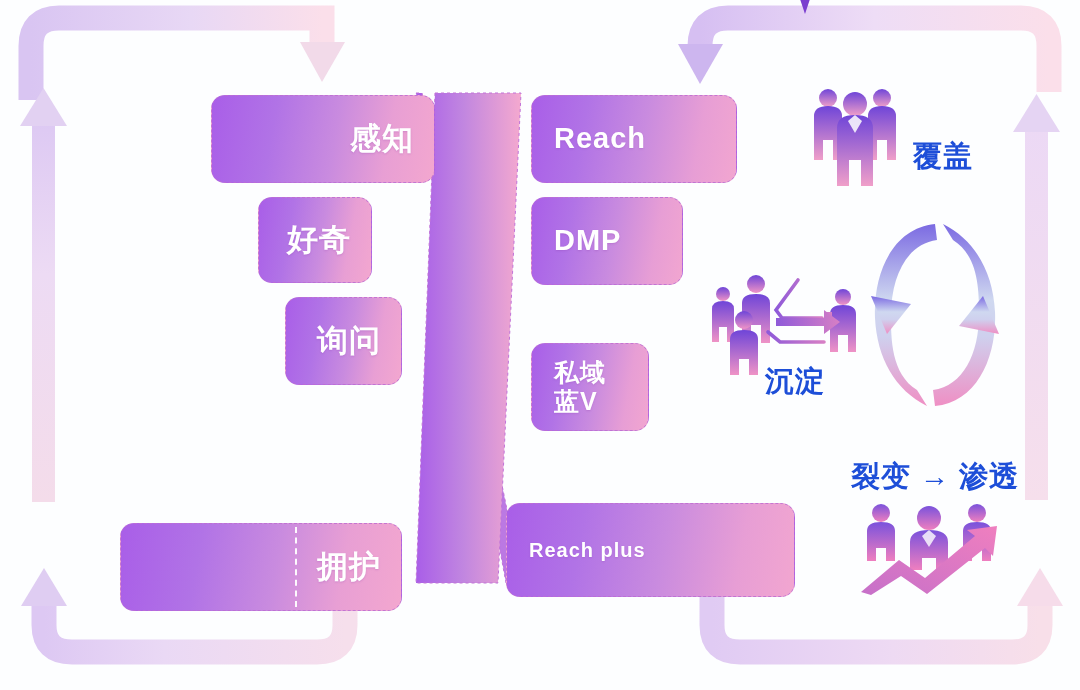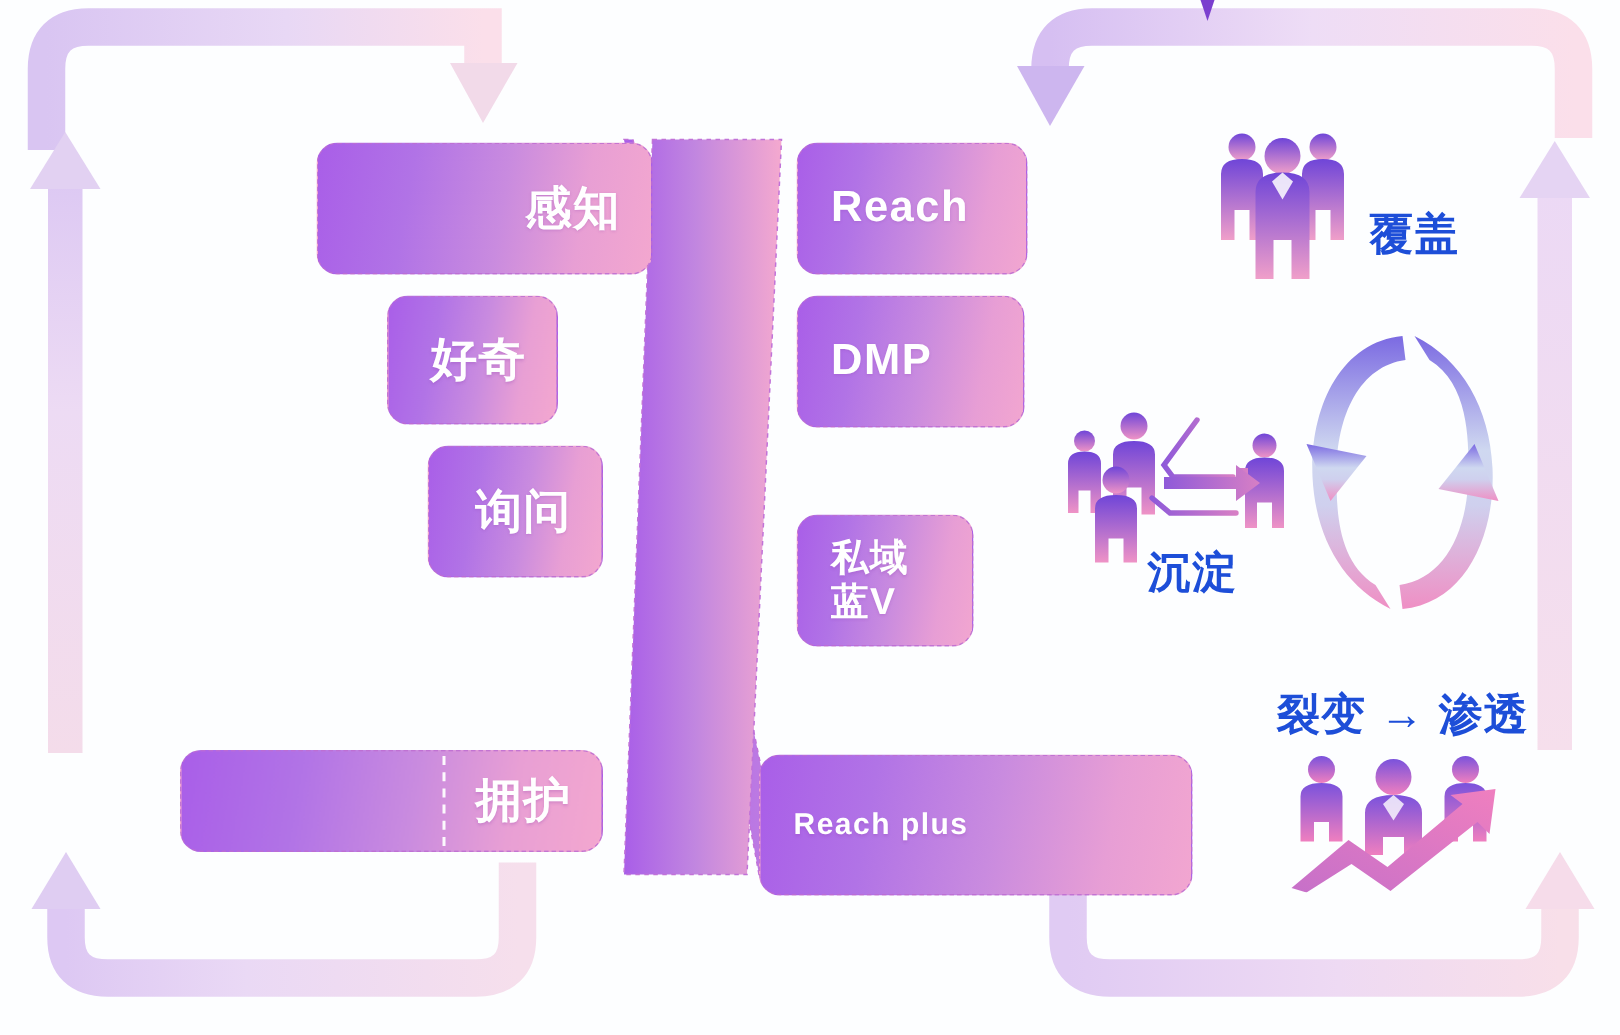--- a/index.html
+++ b/index.html
@@ -157,26 +157,26 @@
 
   <div class="bar bar-left" style="left:258px;top:197px;width:114px;height:86px;font-size:31px;">
     <span class="txt">好奇</span>
   </div>
 
   <div class="bar bar-left" style="left:285px;top:297px;width:117px;height:88px;font-size:31px;">
     <span class="txt">询问</span>
   </div>
 
 
-  <div class="bar bar-left" style="left:120px;top:500px;width:282px;height:68px;font-size:31px;">
+  <div class="bar bar-left" style="left:120px;top:523px;width:282px;height:88px;font-size:31px;">
     <span class="divider" style="left:62%;"></span>
     <span class="txt">拥护</span>
   </div>
 
-  <div class="bar bar-right" style="left:531px;top:95px;width:154px;height:88px;font-size:29px;">
+  <div class="bar bar-right" style="left:531px;top:95px;width:206px;height:88px;font-size:29px;">
     <span class="txt">Reach</span>
   </div>
 
   <div class="bar bar-right" style="left:531px;top:197px;width:152px;height:88px;font-size:29px;">
     <span class="txt">DMP</span>
   </div>
 
   <div class="bar bar-right" style="left:531px;top:299px;width:118px;height:88px;font-size:25px;margin-top:44px;">
     <span class="txt">私域
 蓝V</span>

